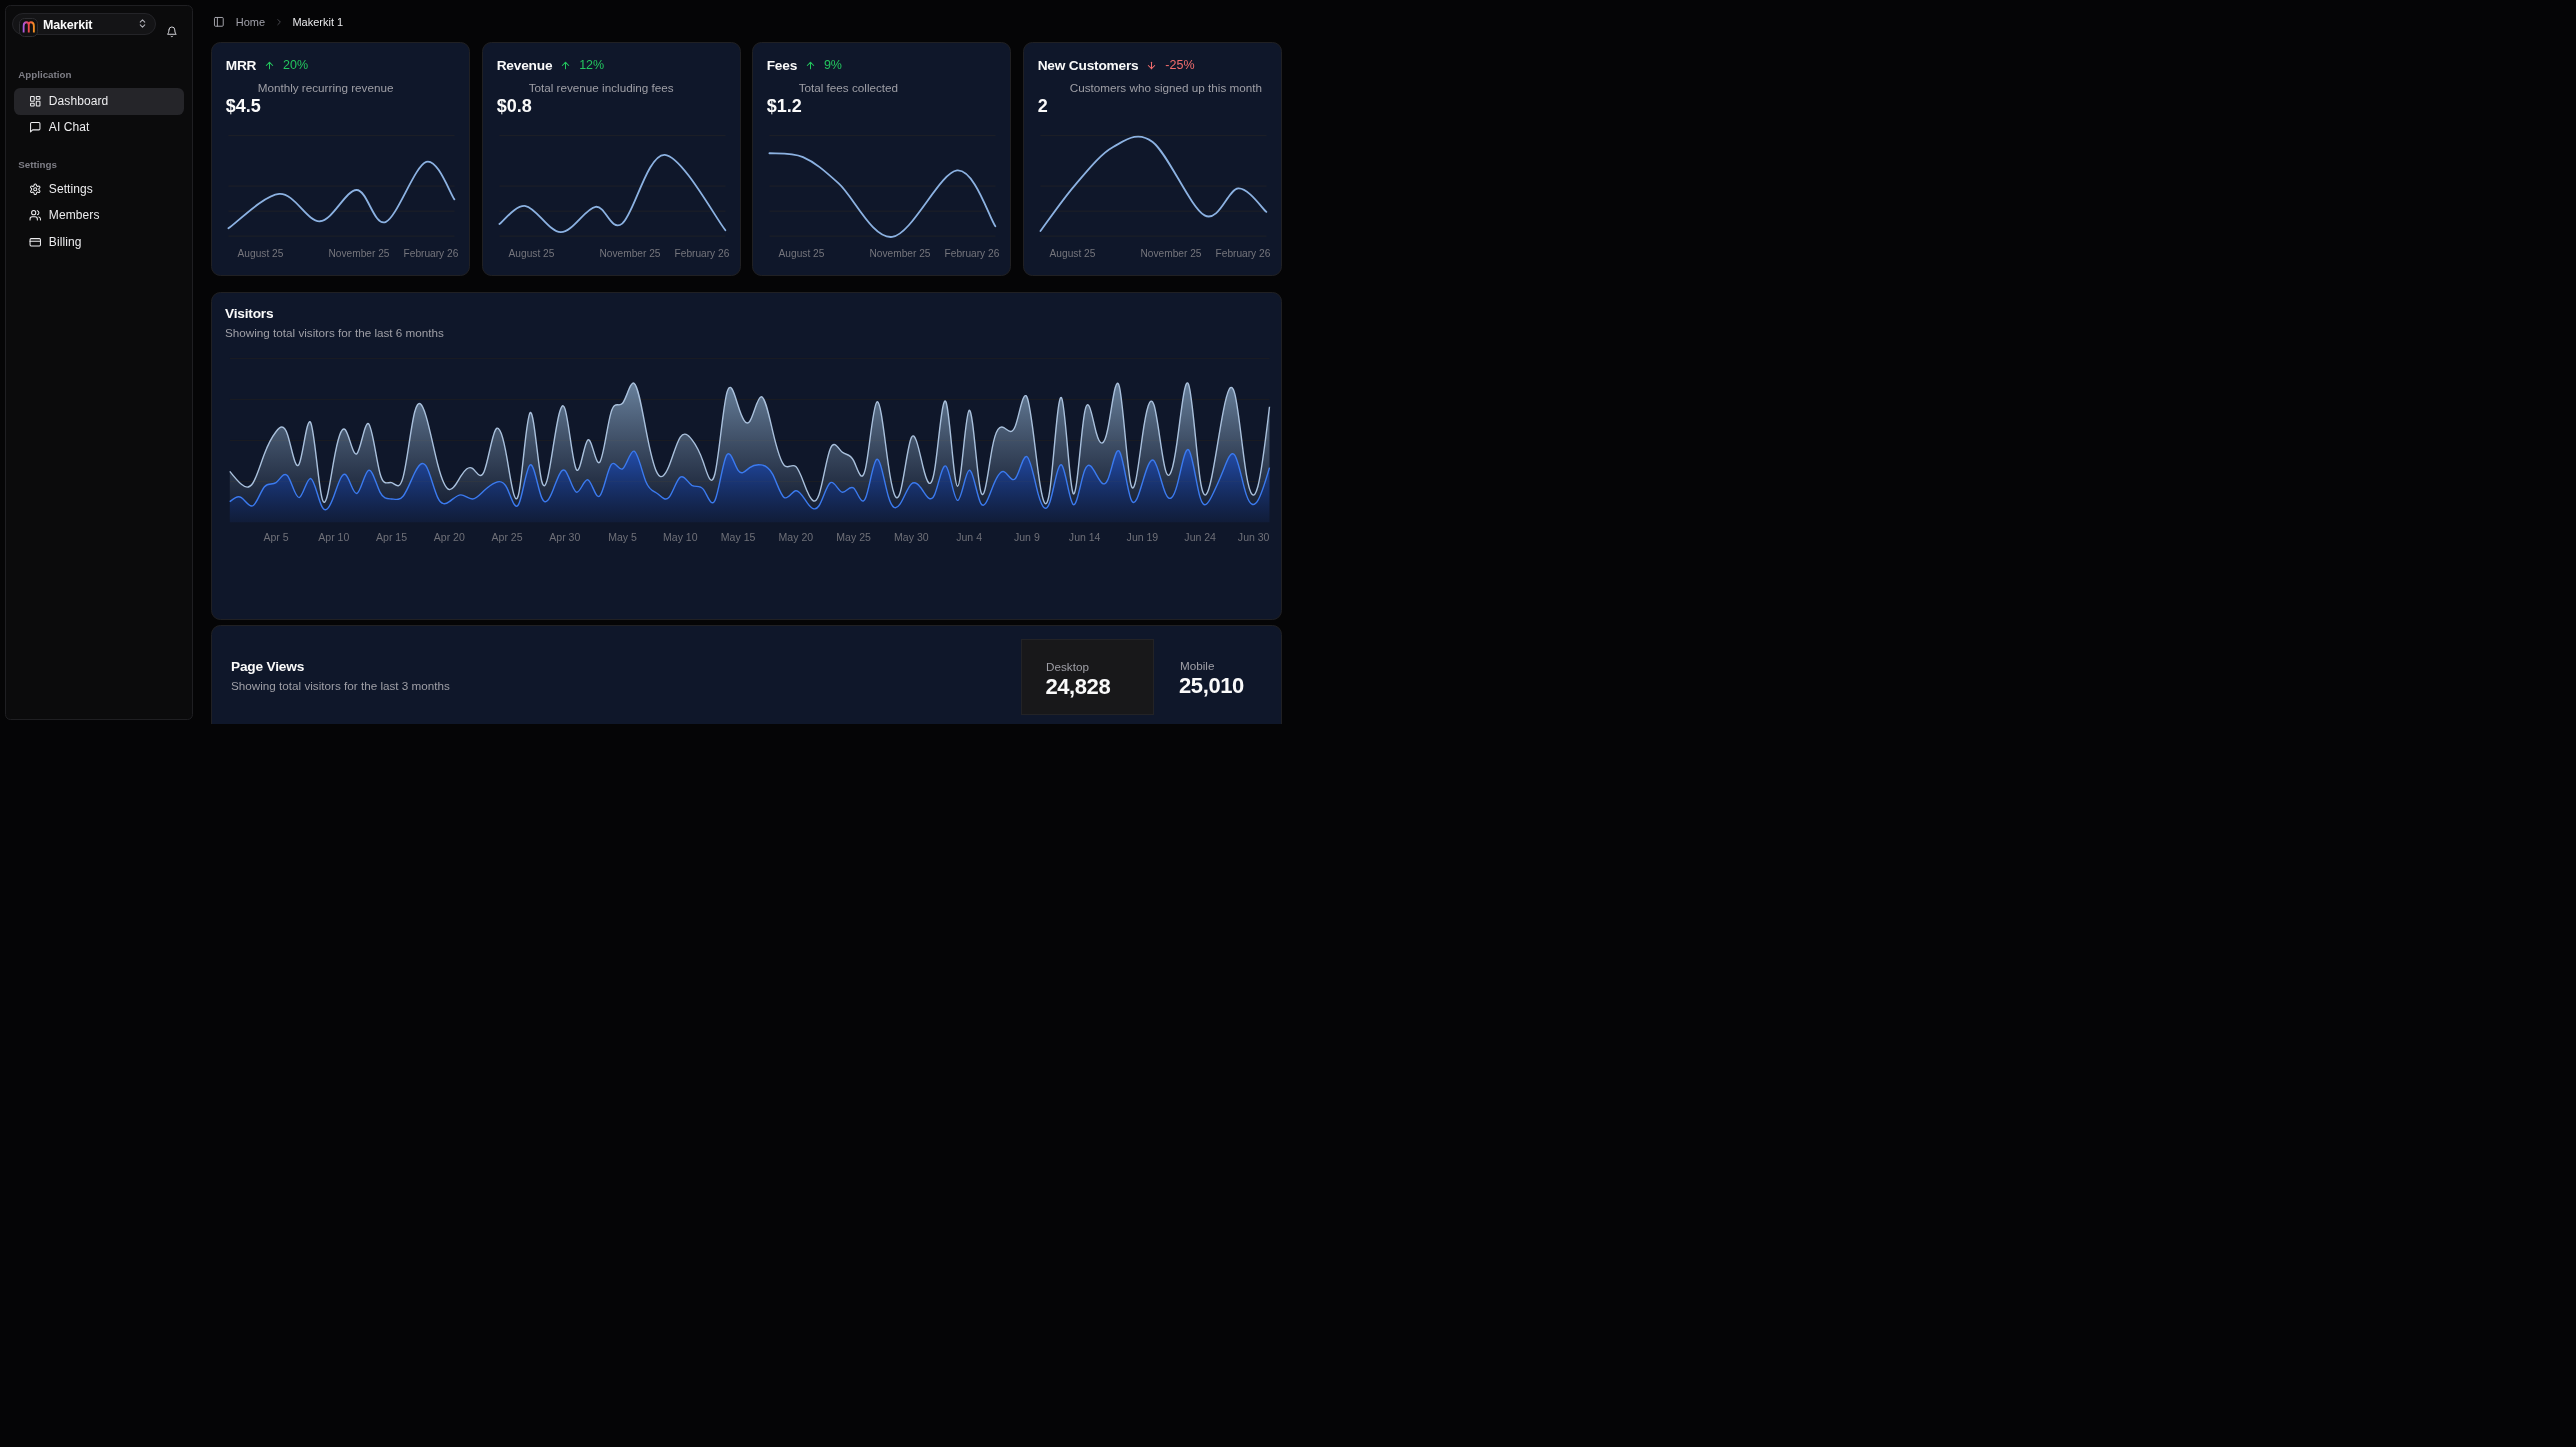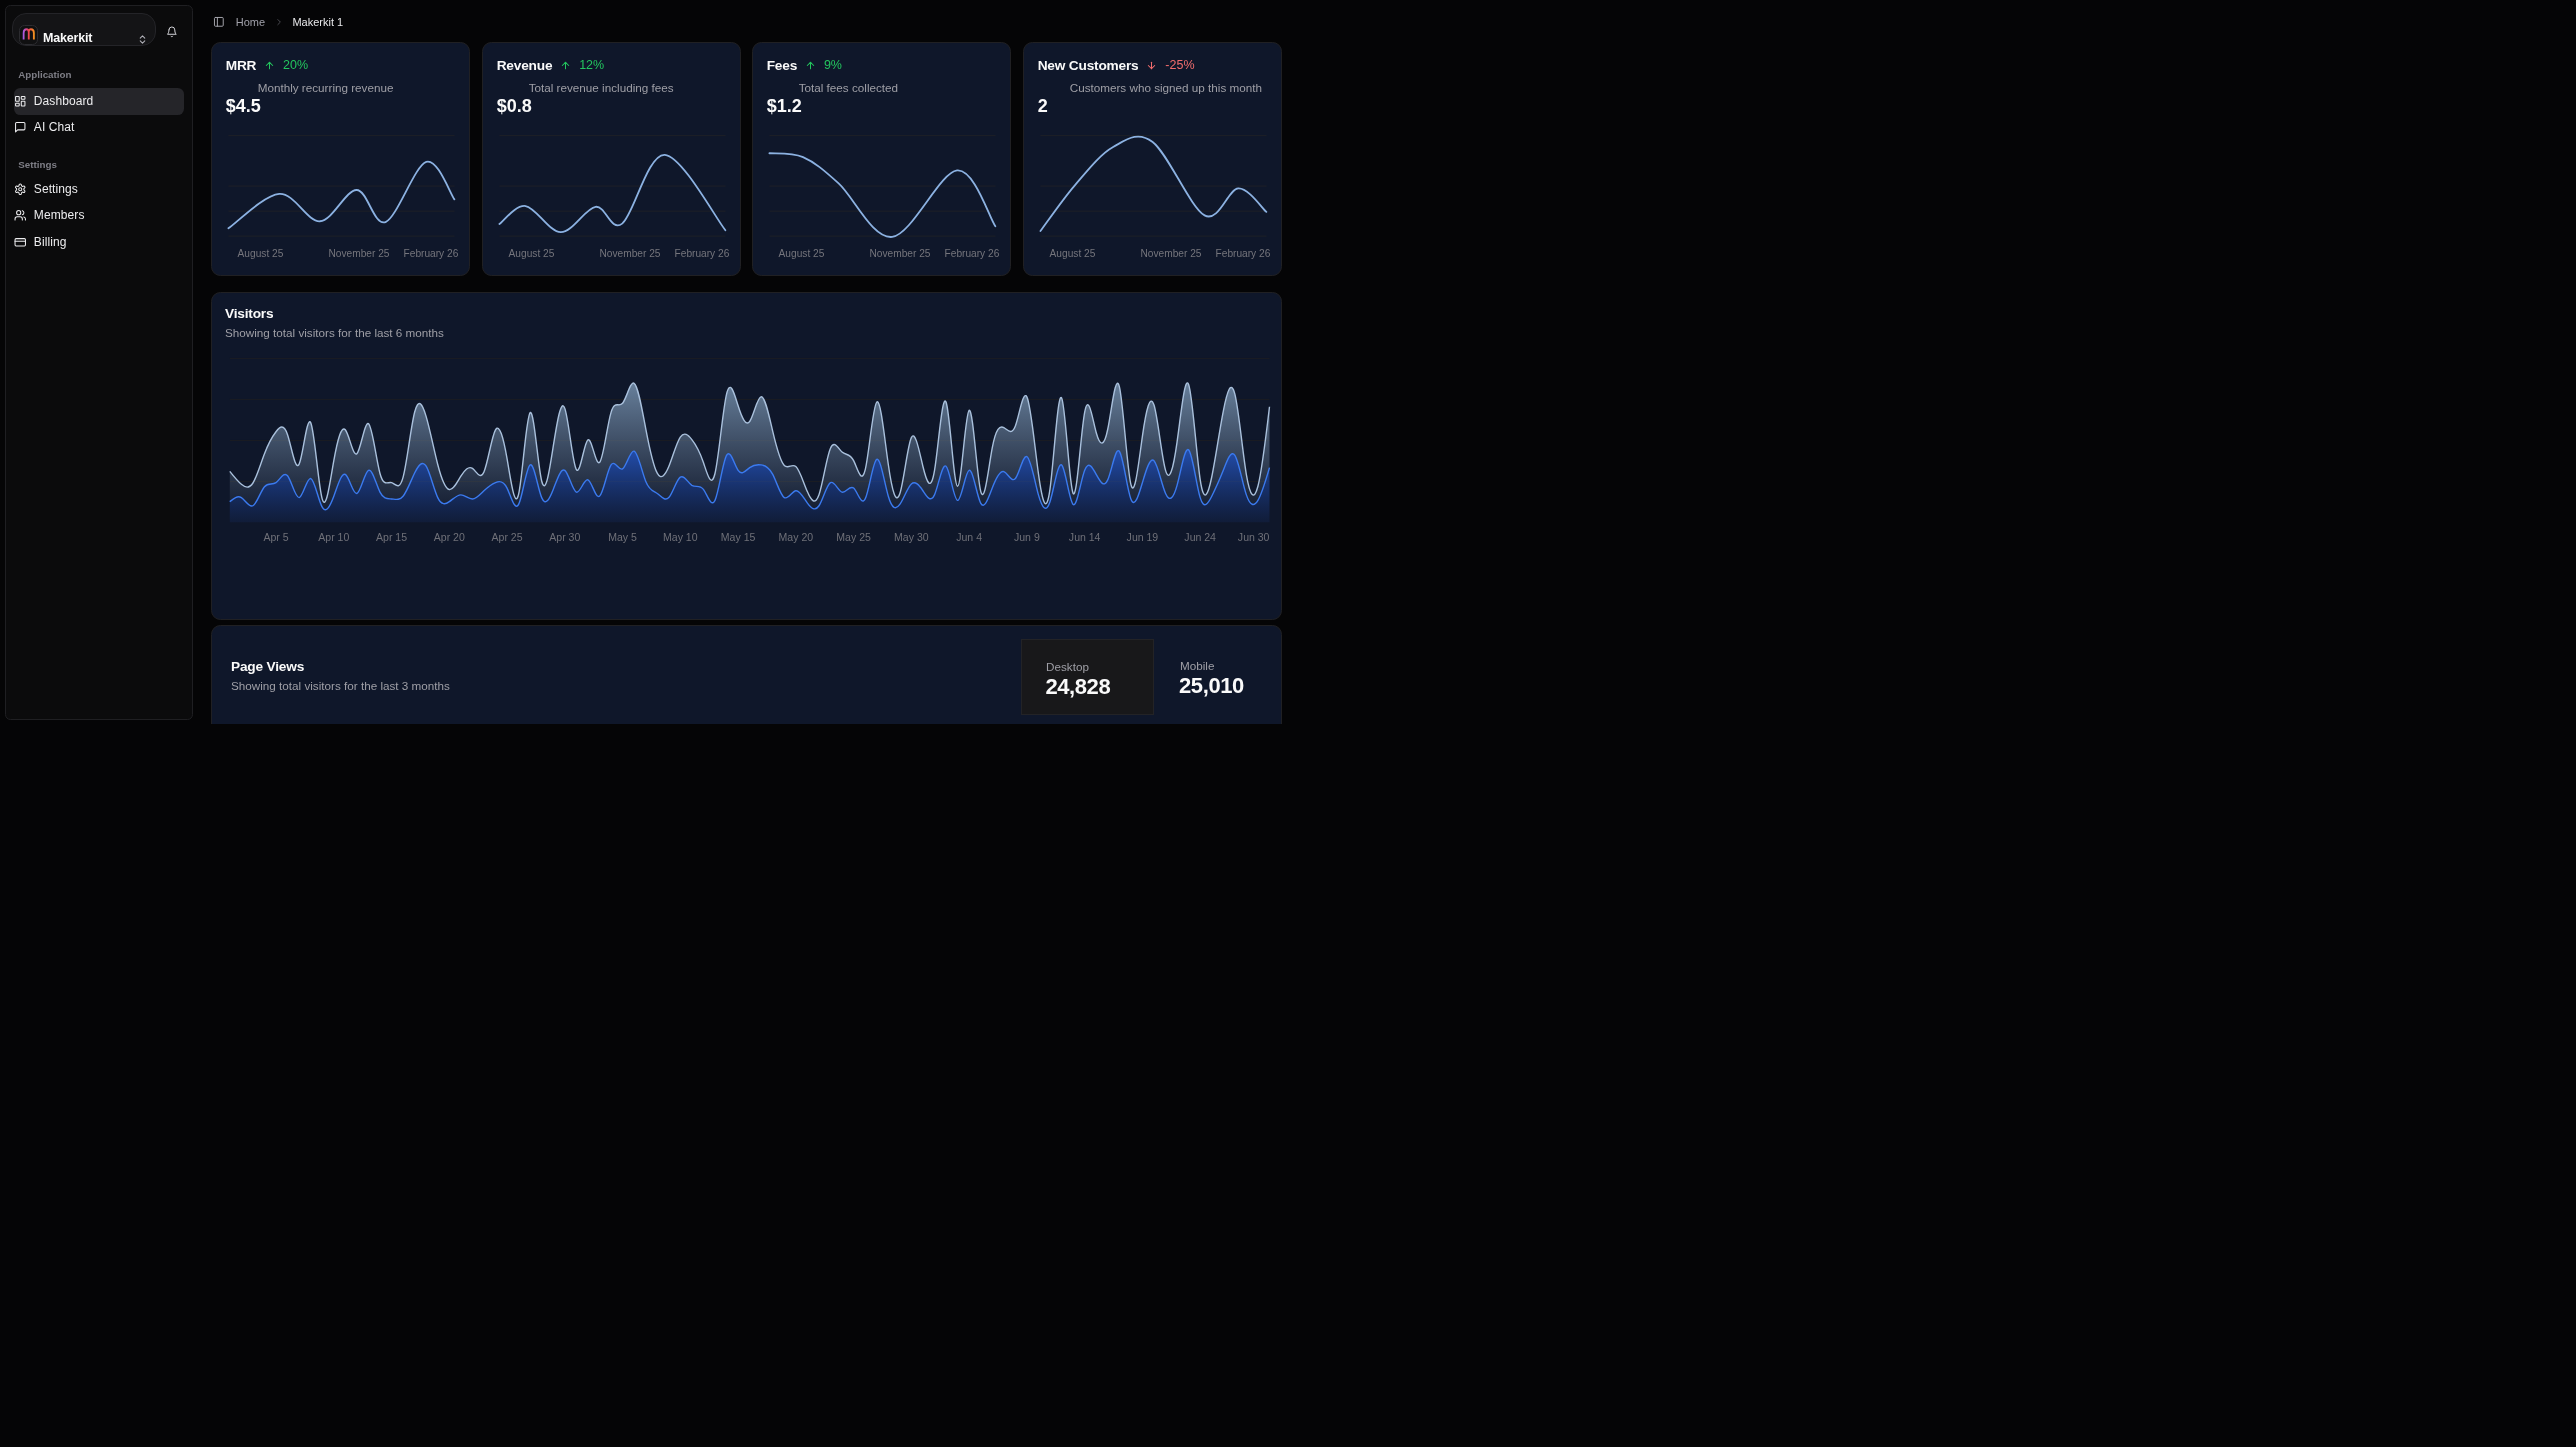--- a/index.html
+++ b/index.html
@@ -1,28 +1,28 @@
 <!DOCTYPE html>
 <html style="font-size:12.5px"><head><meta charset="utf-8"><style>
 * { margin:0; padding:0; box-sizing:border-box; }
 html,body { width:1288px; height:724px; background:#050506; font-family:"Liberation Sans", sans-serif;
   -webkit-font-smoothing:antialiased; overflow:hidden; position:relative; color:#fafafa; }
 .abs { position:absolute; }
 
 #sidebar { position:absolute; left:4.7px; top:4.7px; width:188px; height:715px;
   background:#0b0b0c; border:0.8px solid #1f1f22; border-radius:5.5px; }
-#teambox { position:absolute; left:5.9px; top:7px; width:144px; height:33px;
-  background:#141416; border:0.8px solid #242428; border-radius:14px; display:flex; align-items:flex-end; padding:3.9px 6.3px 0 6.3px; }
+#teambox { position:absolute; left:5.9px; top:7px; width:144px; height:22px;
+  background:#141416; border:0.8px solid #242428; border-radius:14px; display:flex; align-items:flex-start; padding:3.9px 6.3px 0 6.3px; }
 #logo { width:19.5px; height:19.5px; border-radius:5.5px; background:#101011; border:0.8px solid #2c2c30;
   display:flex; align-items:center; justify-content:center; }
 #teamname { font-size:12.5px; font-weight:700; margin-left:4.7px; color:#fafafa; flex:1; letter-spacing:-0.2px; }
 #bell { position:absolute; left:160px; top:20.3px; }
 .navlabel { position:absolute; left:12.5px; font-size:9.8px; font-weight:600; color:#7e7e86; }
 .navitem { position:absolute; left:8.6px; width:170px; height:27px; border-radius:6.3px;
-  display:flex; align-items:center; padding-left:0; font-size:12px; letter-spacing:0.1px; color:#ededef; }
+  display:flex; align-items:center; padding-left:15px; font-size:12px; letter-spacing:0.1px; color:#ededef; }
 .navitem svg { margin-right:7px; }
 .navitem.active { background:#252529; font-weight:400; }
 
 #crumbs { position:absolute; left:213px; top:15.6px; display:flex; align-items:center; font-size:11px; }
 
 .card { position:absolute; background:#0f172a; border:0.8px solid #202023; border-radius:9.4px; }
 .stat { top:42px; width:259px; height:234px; }
 .strow { position:absolute; left:13.7px; top:14.5px; display:flex; align-items:center; }
 .sttitle { font-size:13.7px; font-weight:700; letter-spacing:-0.2px; }
 .stpct { display:flex; align-items:center; gap:8px; font-size:12.5px; margin-left:7.8px; }

